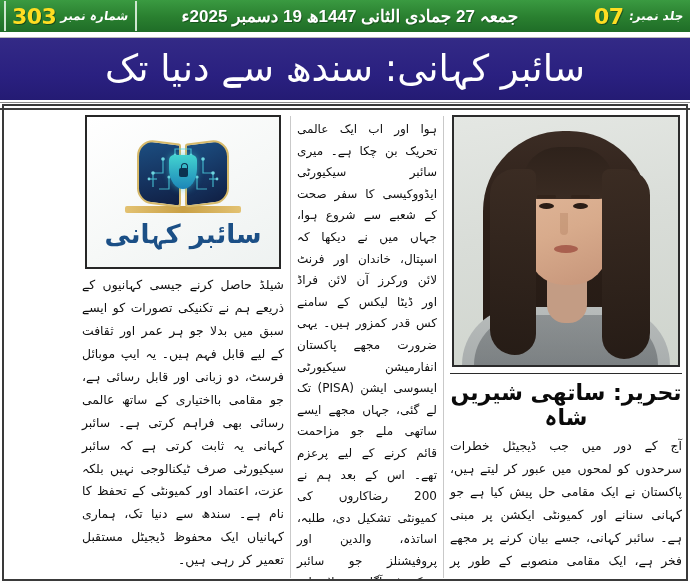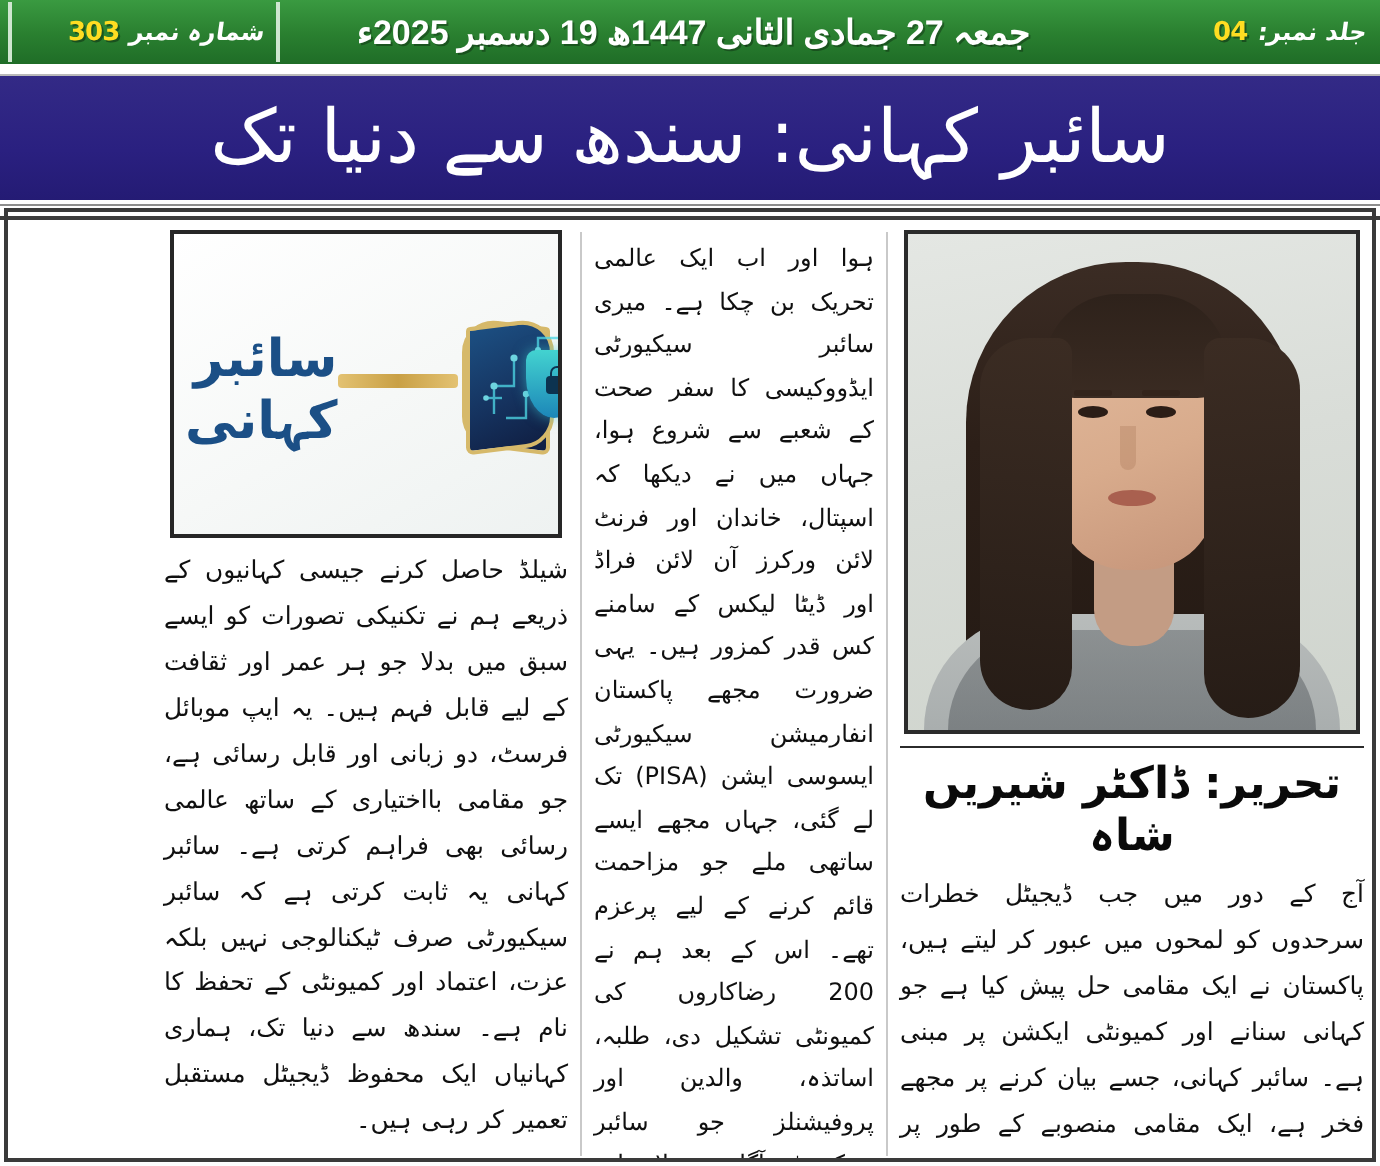--- a/index.html
+++ b/index.html
@@ -54,26 +54,25 @@
   .m-label {
     color: #ffffff;
     font-size: 12px;
     font-weight: bold;
     font-family: "DejaVu Sans", sans-serif;
     white-space: nowrap;
     transform: skewX(-8deg);
   }
   .m-num {
     color: #ffdd22;
-    font-size: 13px;
+    font-size: 22px;
     font-weight: bold;
     font-family: "DejaVu Sans", sans-serif;
     letter-spacing: -0.5px;
     text-shadow: 1px 1px 0 rgba(0,0,0,.35);
-    margin-left: 22px;
   }
   .masthead-center {
     flex: 1;
     text-align: center;
     color: #ffffff;
     font-size: 17px;
     font-weight: bold;
     font-family: Liberation Sans, sans-serif;
     direction: rtl;
     white-space: nowrap;
@@ -263,21 +262,21 @@
   }
 
   
   .logo-box {
     border: 2px solid #262626;
     width: 192px;
     height: 150px;
     margin: 1px auto 0 auto;
     background: linear-gradient(150deg, #ffffff 0%, #f6f8f7 55%, #eef2f1 100%);
     display: flex;
-    flex-direction: row;
+    flex-direction: column;
     align-items: center;
     justify-content: center;
     position: relative;
     overflow: hidden;
   }
   .logo-book {
     position: relative;
     width: 96px;
     height: 74px;
   }
@@ -372,21 +371,21 @@
   <div class="masthead">
     <div class="masthead-left">
       <span class="m-label">شمارہ نمبر</span>
       <span class="m-num">303</span>
     </div>
 
     <div class="masthead-center">جمعہ 27 جمادی الثانی 1447ھ 19 دسمبر 2025ء</div>
 
     <div class="masthead-right">
       <span class="m-label">جلد نمبر:</span>
-      <span class="m-num">04</span>
+      <span class="m-num">07</span>
     </div>
   </div>
 
   <div class="under-rule"></div>
 
   <div class="headline-banner">
     <div class="headline-text">سائبر کہانی: سندھ سے دنیا تک</div>
   </div>
 
   <div class="double-rule"></div>
@@ -405,21 +404,21 @@
         <div class="ph-hair-l"></div>
         <div class="ph-hair-r"></div>
         <div class="ph-brow l"></div>
         <div class="ph-brow r"></div>
         <div class="ph-eye l"></div>
         <div class="ph-eye r"></div>
         <div class="ph-nose"></div>
         <div class="ph-mouth"></div>
       </div>
 
-      <div class="byline">تحریر: ڈاکٹر شیریں شاہ</div>
+      <div class="byline">تحریر: ساتھی شیریں شاہ</div>
 
       <div class="article-text">آج کے دور میں جب ڈیجیٹل خطرات سرحدوں کو لمحوں میں عبور کر لیتے ہیں، پاکستان نے ایک مقامی حل پیش کیا ہے جو کہانی سنانے اور کمیونٹی ایکشن پر مبنی ہے۔ سائبر کہانی، جسے بیان کرنے پر مجھے فخر ہے، ایک مقامی منصوبے کے طور پر شروع</div>
     </div>
 
     <div class="col-sep"></div>
 
     <div class="col col-mid">
       <div class="article-text tight">ہوا اور اب ایک عالمی تحریک بن چکا ہے۔ میری سائبر سیکیورٹی ایڈووکیسی کا سفر صحت کے شعبے سے شروع ہوا، جہاں میں نے دیکھا کہ اسپتال، خاندان اور فرنٹ لائن ورکرز آن لائن فراڈ اور ڈیٹا لیکس کے سامنے کس قدر کمزور ہیں۔ یہی ضرورت مجھے پاکستان انفارمیشن سیکیورٹی ایسوسی ایشن (PISA) تک لے گئی، جہاں مجھے ایسے ساتھی ملے جو مزاحمت قائم کرنے کے لیے پرعزم تھے۔ اس کے بعد ہم نے 200 رضاکاروں کی کمیونٹی تشکیل دی، طلبہ، اساتذہ، والدین اور پروفیشنلز جو سائبر سیکیورٹی آگاہی پھیلانے اور سرٹیفیکیشن حاصل کرنے کے مشن سے متحد ہیں۔ یہ رضاکار صرف سیکھنے والے نہیں ہیں بلکہ محافظ ہیں، جو اپنی کمیونٹیز کے لیے ڈھالیں بن رہے ہیں۔ اصل سنگ میل تب آیا جب سائبر کہانی کی عالمی ایپلیکیشن کا آغاز ہوا، جو کہانیوں کے ذریعے سائبر سیکیورٹی سکھاتی ہے۔ عائشہ کے فراڈ سے نقاب کرنے یا بلال کے</div>
     </div>
 

